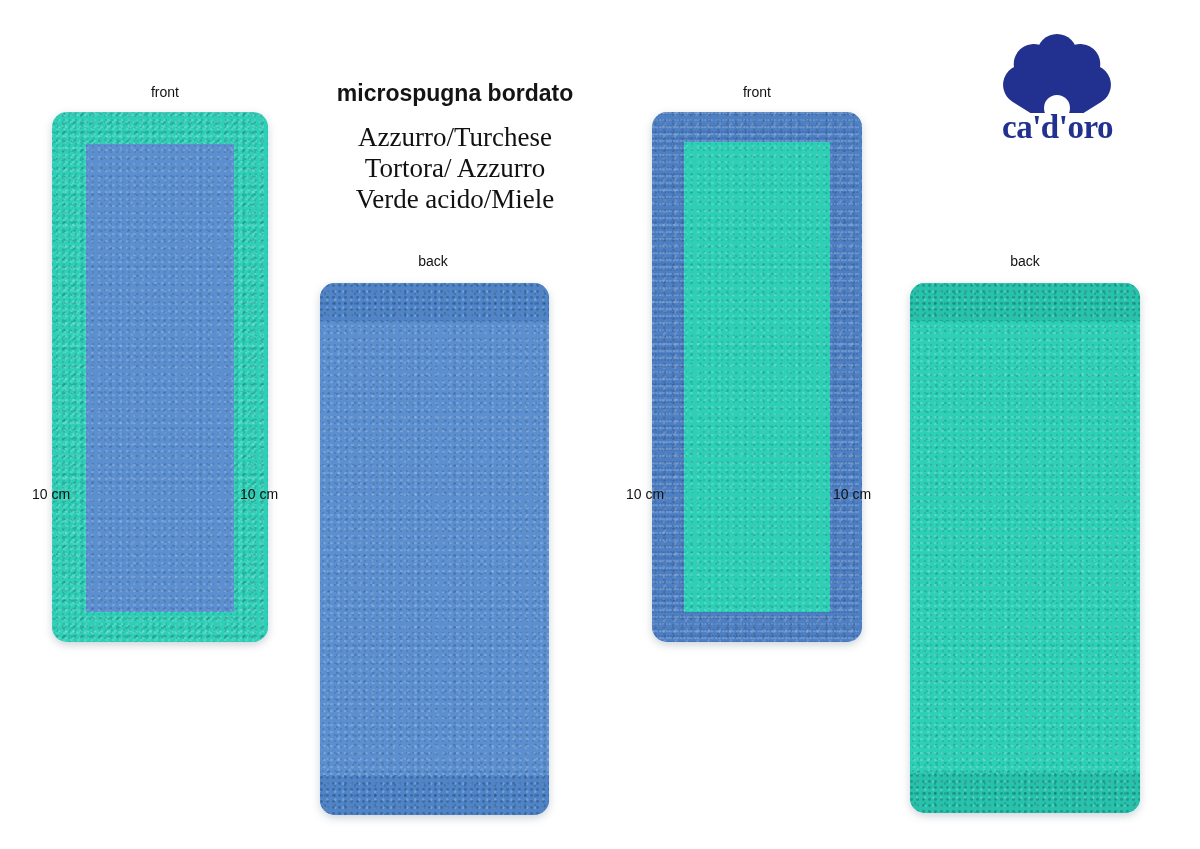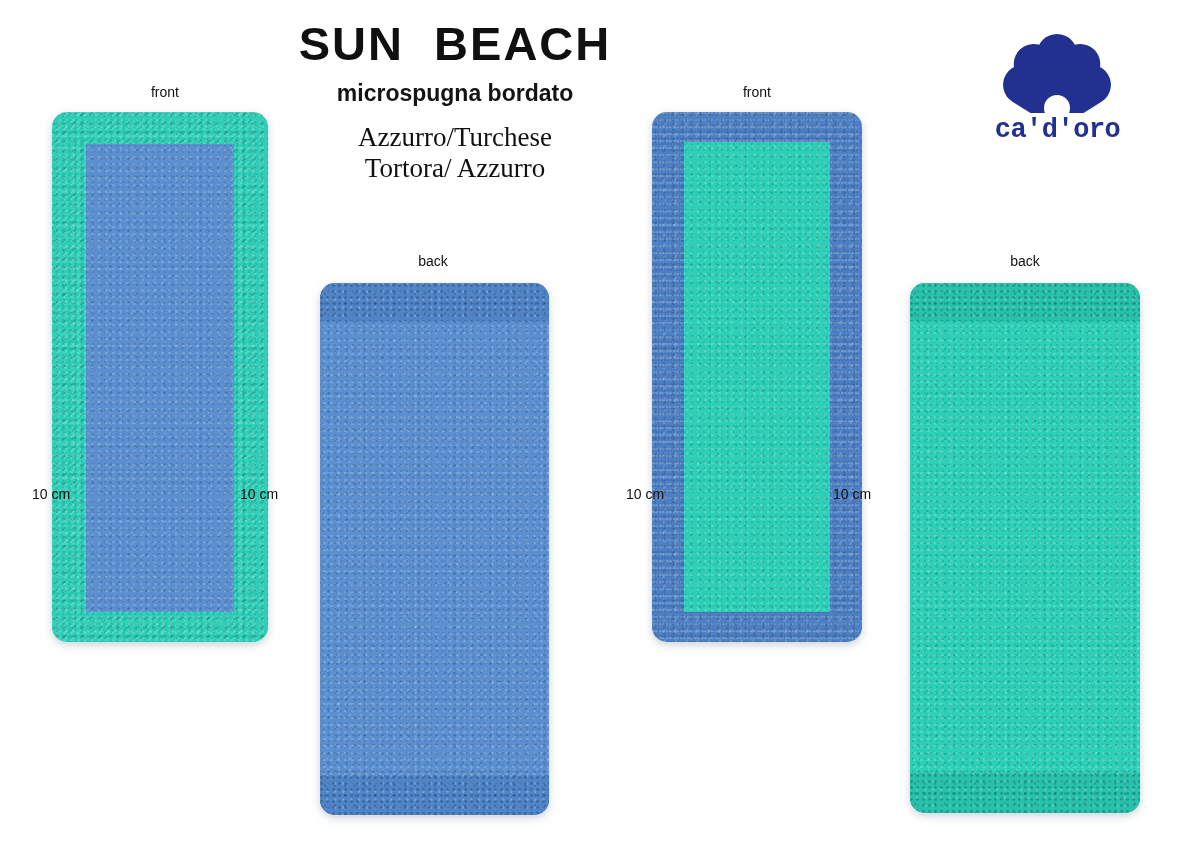--- a/index.html
+++ b/index.html
@@ -23,22 +23,22 @@
   .colors{
     position:absolute;left:285px;top:122px;width:340px;text-align:center;
     font-family:"Liberation Serif",serif;font-size:27px;line-height:31px;color:#111;
   }
   .colors div{white-space:pre;}
 
   
   .logo{position:absolute;left:985px;top:18px;width:145px;height:120px;}
   .logo svg{display:block;}
   .logo-word{
-    position:absolute;left:0;top:97px;width:145px;text-align:center;
-    font-family:Liberation Mono, monospace;font-size:27px;font-weight:600;
+    position:absolute;left:0;top:91px;width:145px;text-align:center;
+    font-family:Liberation Serif, serif;font-size:33px;font-weight:600;
     letter-spacing:-0.5px;color:#22318f;
   }
 
   
   .lbl{
     position:absolute;font-family:"Liberation Sans",sans-serif;
     font-size:14px;color:#111;text-align:center;
   }
 
   
@@ -77,26 +77,26 @@
   .cm{
     position:absolute;font-family:"Liberation Sans",sans-serif;
     font-size:14px;color:#111;white-space:nowrap;text-align:right;
   }
 </style>
 </head>
 <body>
 
 <div class="stage">
 
-  <div class="title">SUN  BEACH</div>
   <div class="subtitle">microspugna bordato</div>
 
   <div class="colors">
     <div>Azzurro/Turchese</div>
     <div>Tortora/ Azzurro</div>
+    <div>Verde acido/Miele</div>
   </div>
 
   <div class="logo">
     <svg width="145" height="95" viewBox="0 0 145 95">
       <g fill="#22318f">
 
         <g transform="rotate(-58 72 88)">
           <rect x="52" y="28" width="40" height="62" rx="20"></rect>
         </g>
         <g transform="rotate(-29 72 88)">

